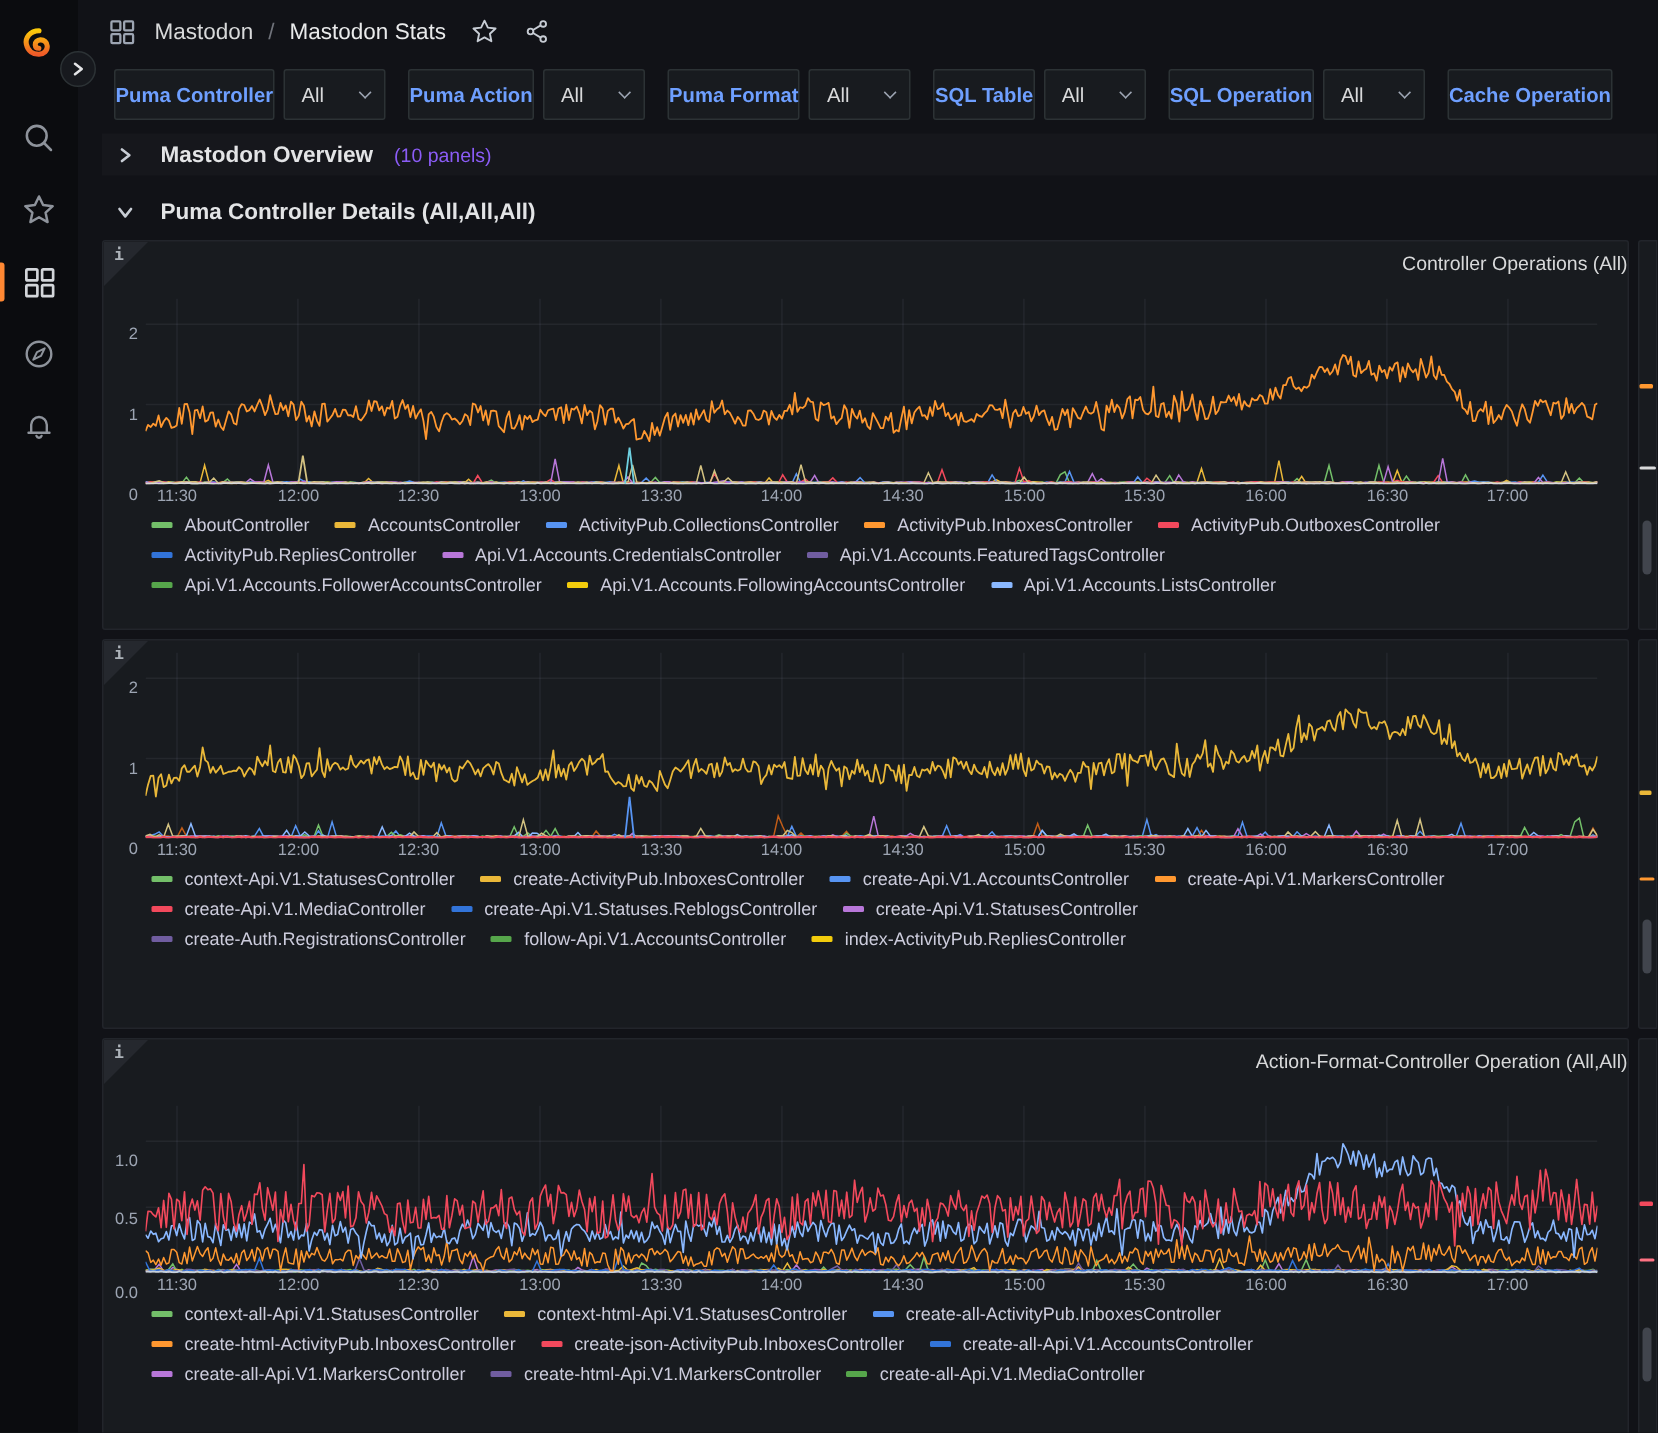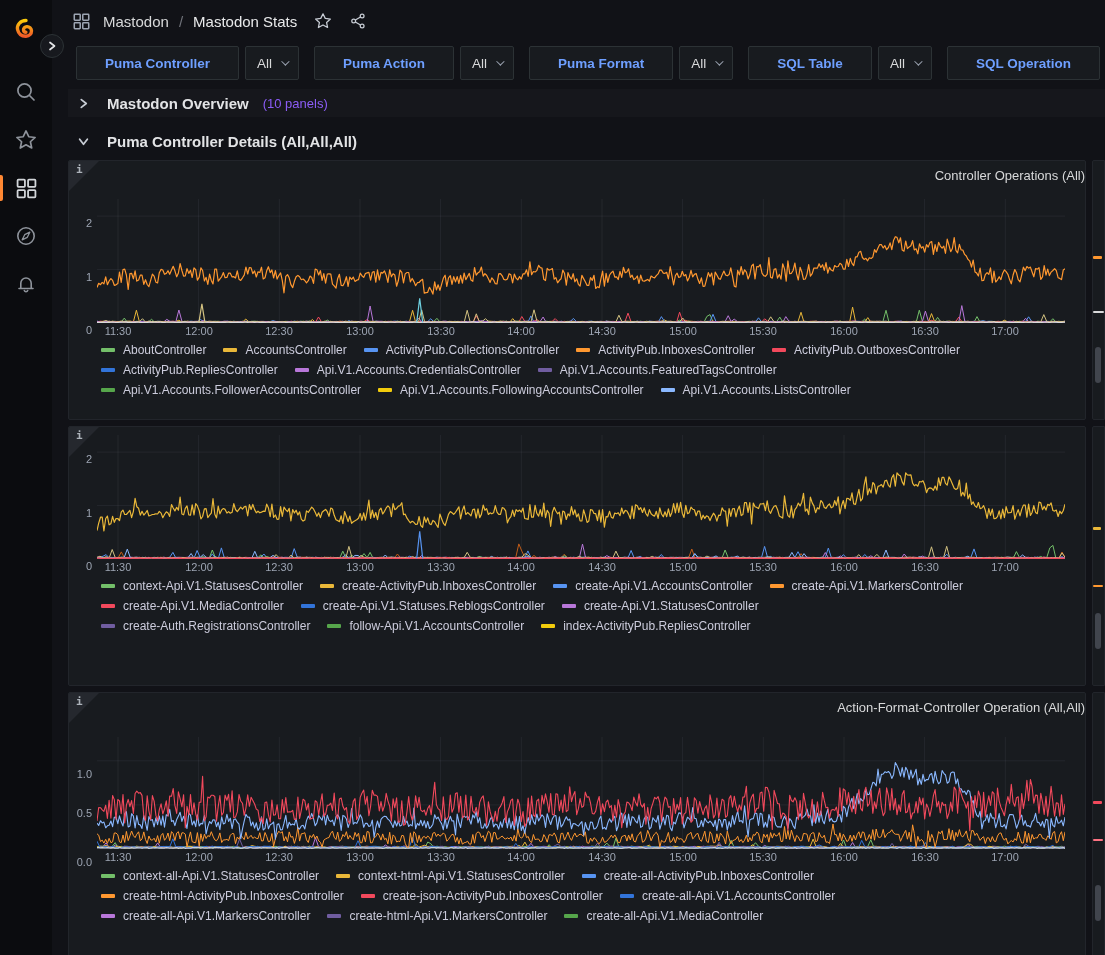--- a/index.html
+++ b/index.html
@@ -21,23 +21,23 @@
   .topnav { position:absolute; left:52px; top:0; width:1053px; height:42px; display:flex; align-items:center; padding-left:21px; }
   .crumb-icon { margin-right:13px; display:flex; }
   .crumb { font-size:15px; color:#D8D9DA; cursor:pointer; }
   .crumb.current { color:#E9EAEB; font-weight:500; }
   .crumb-sep { color:#70737B; margin:0 10px; font-size:15px; }
   .nav-iconbtn { margin-left:17px; display:flex; align-items:center; cursor:pointer; }
   
   .filters { position:absolute; left:76px; top:46px; width:1029px; height:36px; display:flex; gap:15px; overflow:hidden; }
   .filter-group { display:flex; gap:6px; flex:0 0 auto; }
   .filter-label { background:#181B1F; border:1px solid #2C3235; border-radius:2px; height:34px;
-    display:flex; align-items:center; padding:0 28px; color:#6E9FFF; font-weight:700; font-size:13.5px; white-space:nowrap; }
+    display:flex; align-items:center; padding:0 0; color:#6E9FFF; font-weight:700; font-size:13.5px; white-space:nowrap; }
   .filter-value { background:#181B1F; border:1px solid #2C3235; border-radius:2px; height:34px;
-    display:flex; align-items:center; gap:9px; padding:0 11px; color:#D8D9DA; font-size:13.5px; cursor:pointer; white-space:nowrap; }
+    display:flex; align-items:center; gap:23px; padding:0 11px; color:#D8D9DA; font-size:13.5px; cursor:pointer; white-space:nowrap; }
   .caret { width:6px; height:6px; border-right:1.6px solid #9DA5B3; border-bottom:1.6px solid #9DA5B3;
     transform:rotate(45deg) translateY(-2px); display:inline-block; }
   
   .dash-row { position:absolute; left:68px; width:1037px; height:28px; display:flex; align-items:center;
     background:rgba(255,255,255,0.022); cursor:pointer; padding-left:8px; }
   .row-chev { width:14px; height:14px; display:flex; align-items:center; justify-content:center; margin-right:6px; }
   .row-chev svg { display:block; }
   .row-title { font-size:15px; font-weight:700; color:#E3E4E6;margin-left:11px; }
   .row-meta { font-size:13px; color:#8b5cf6; margin-left:14px; }
   

